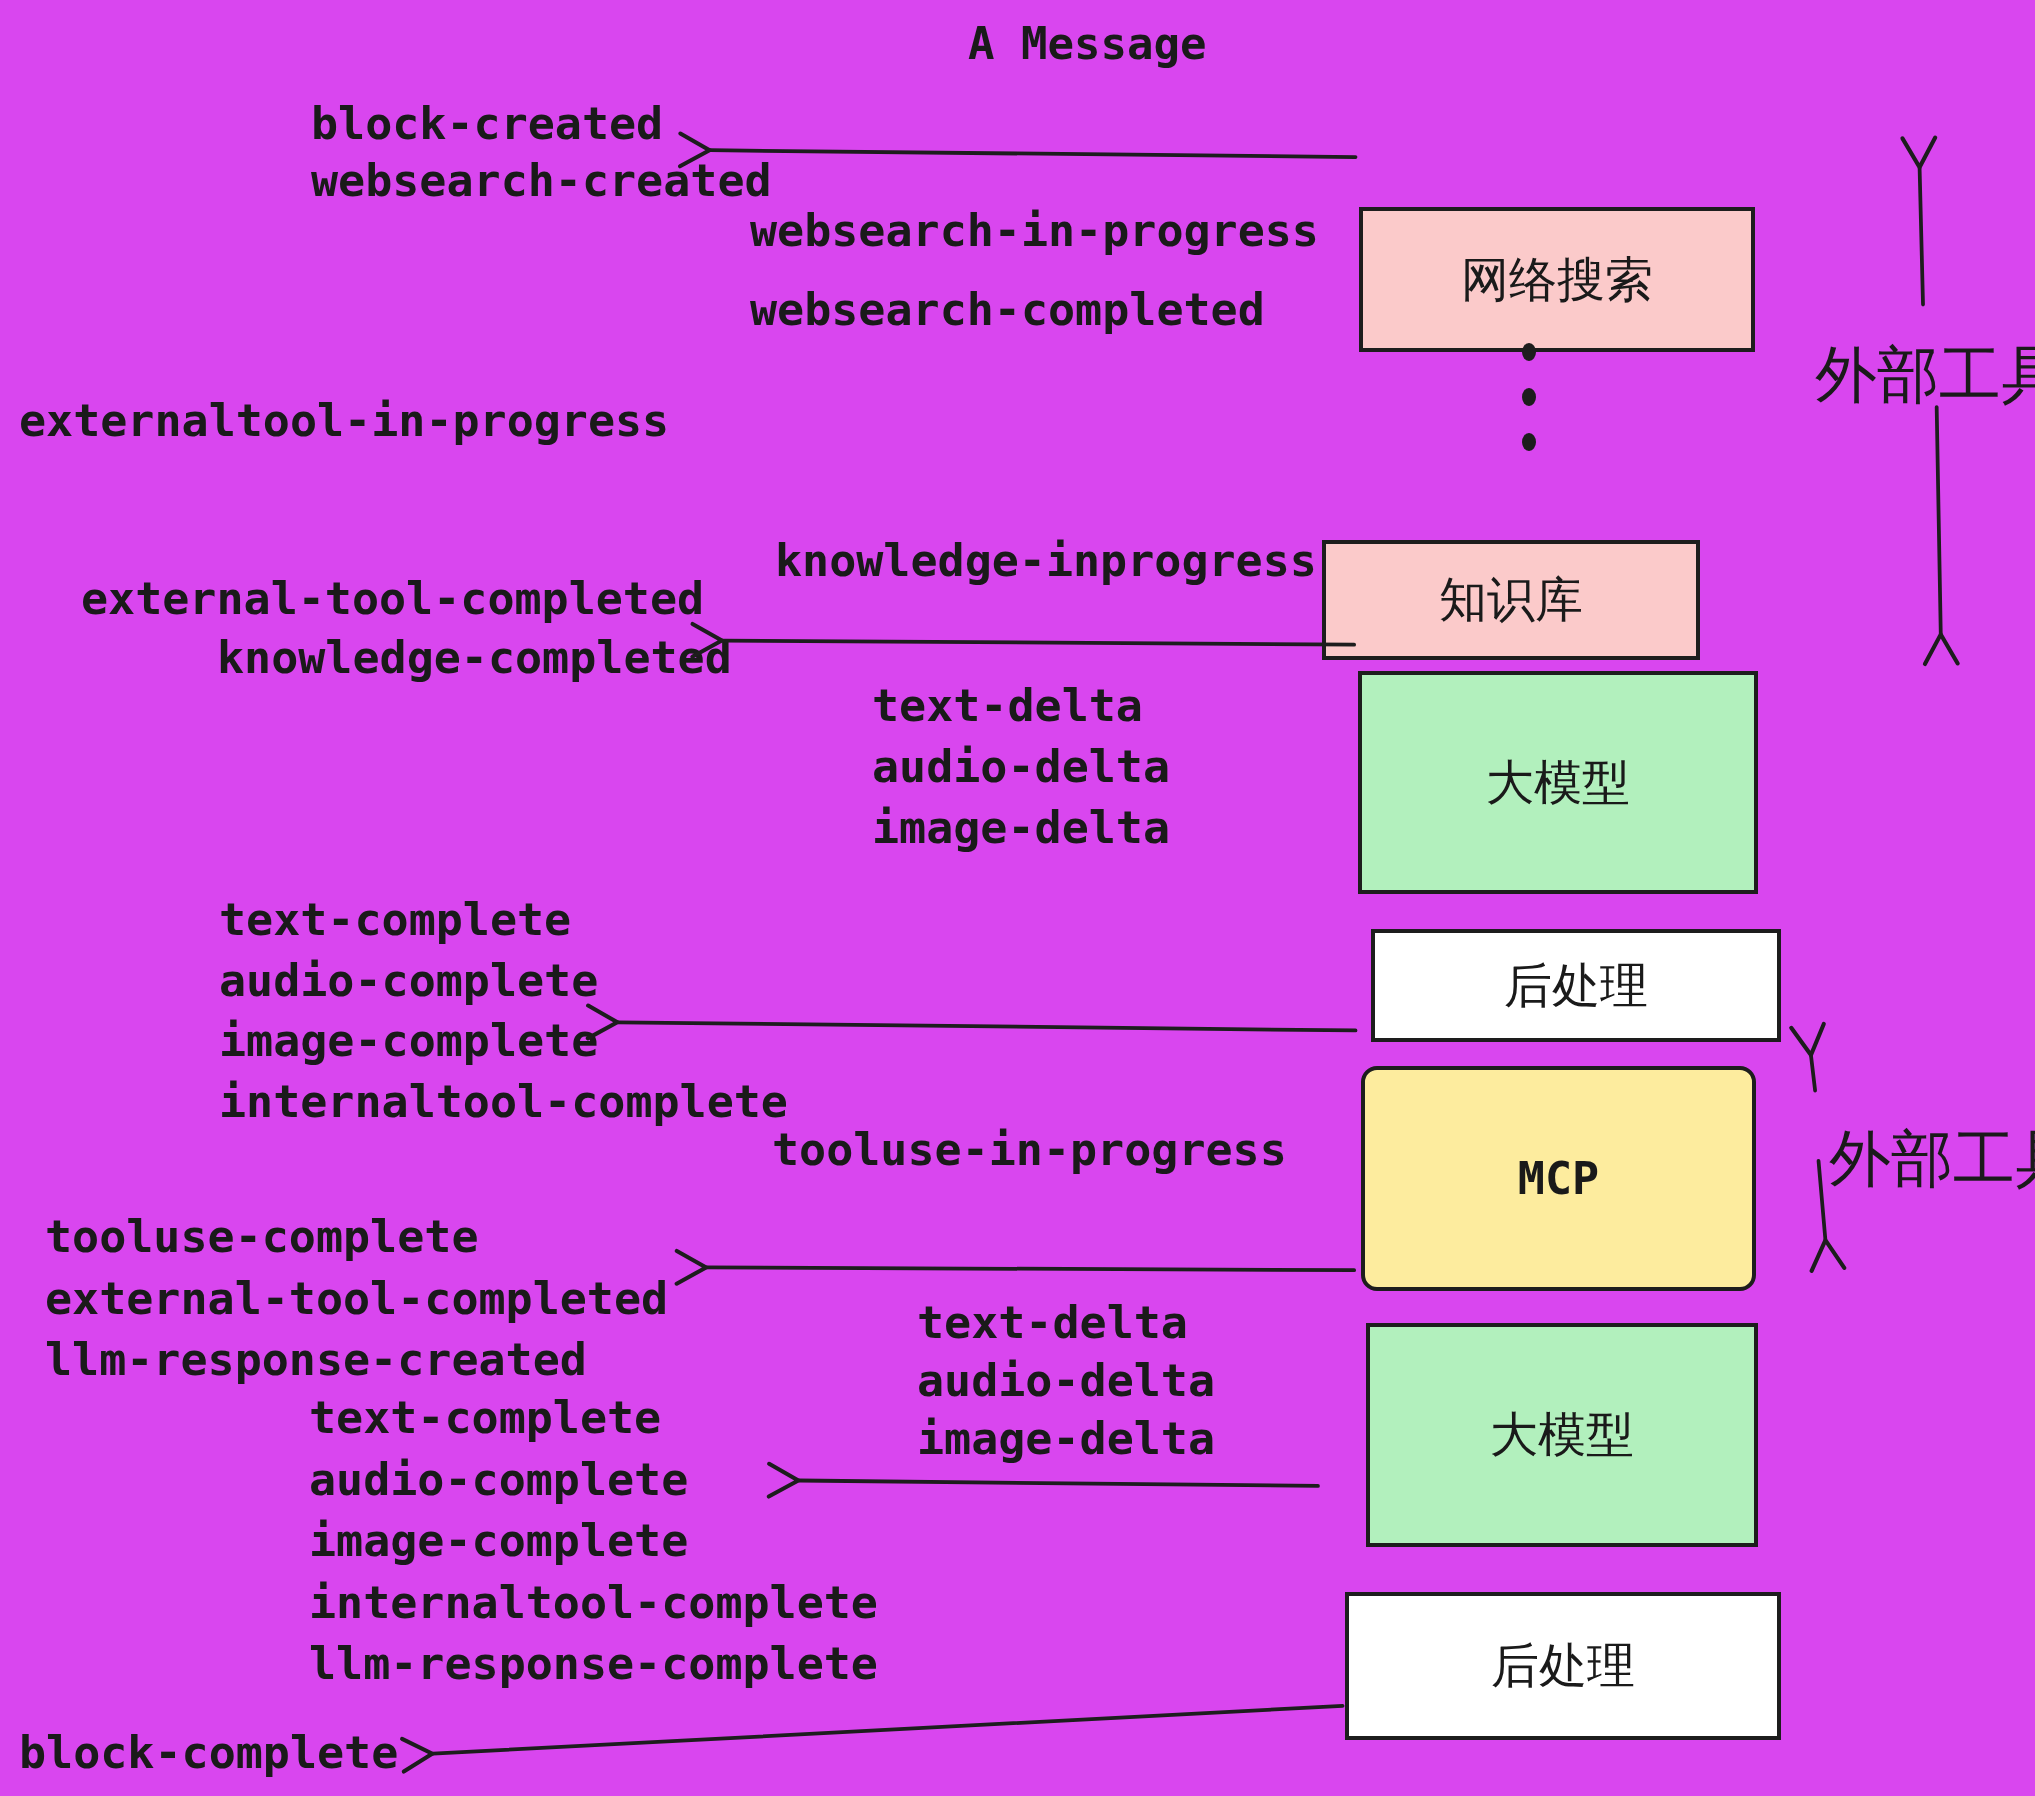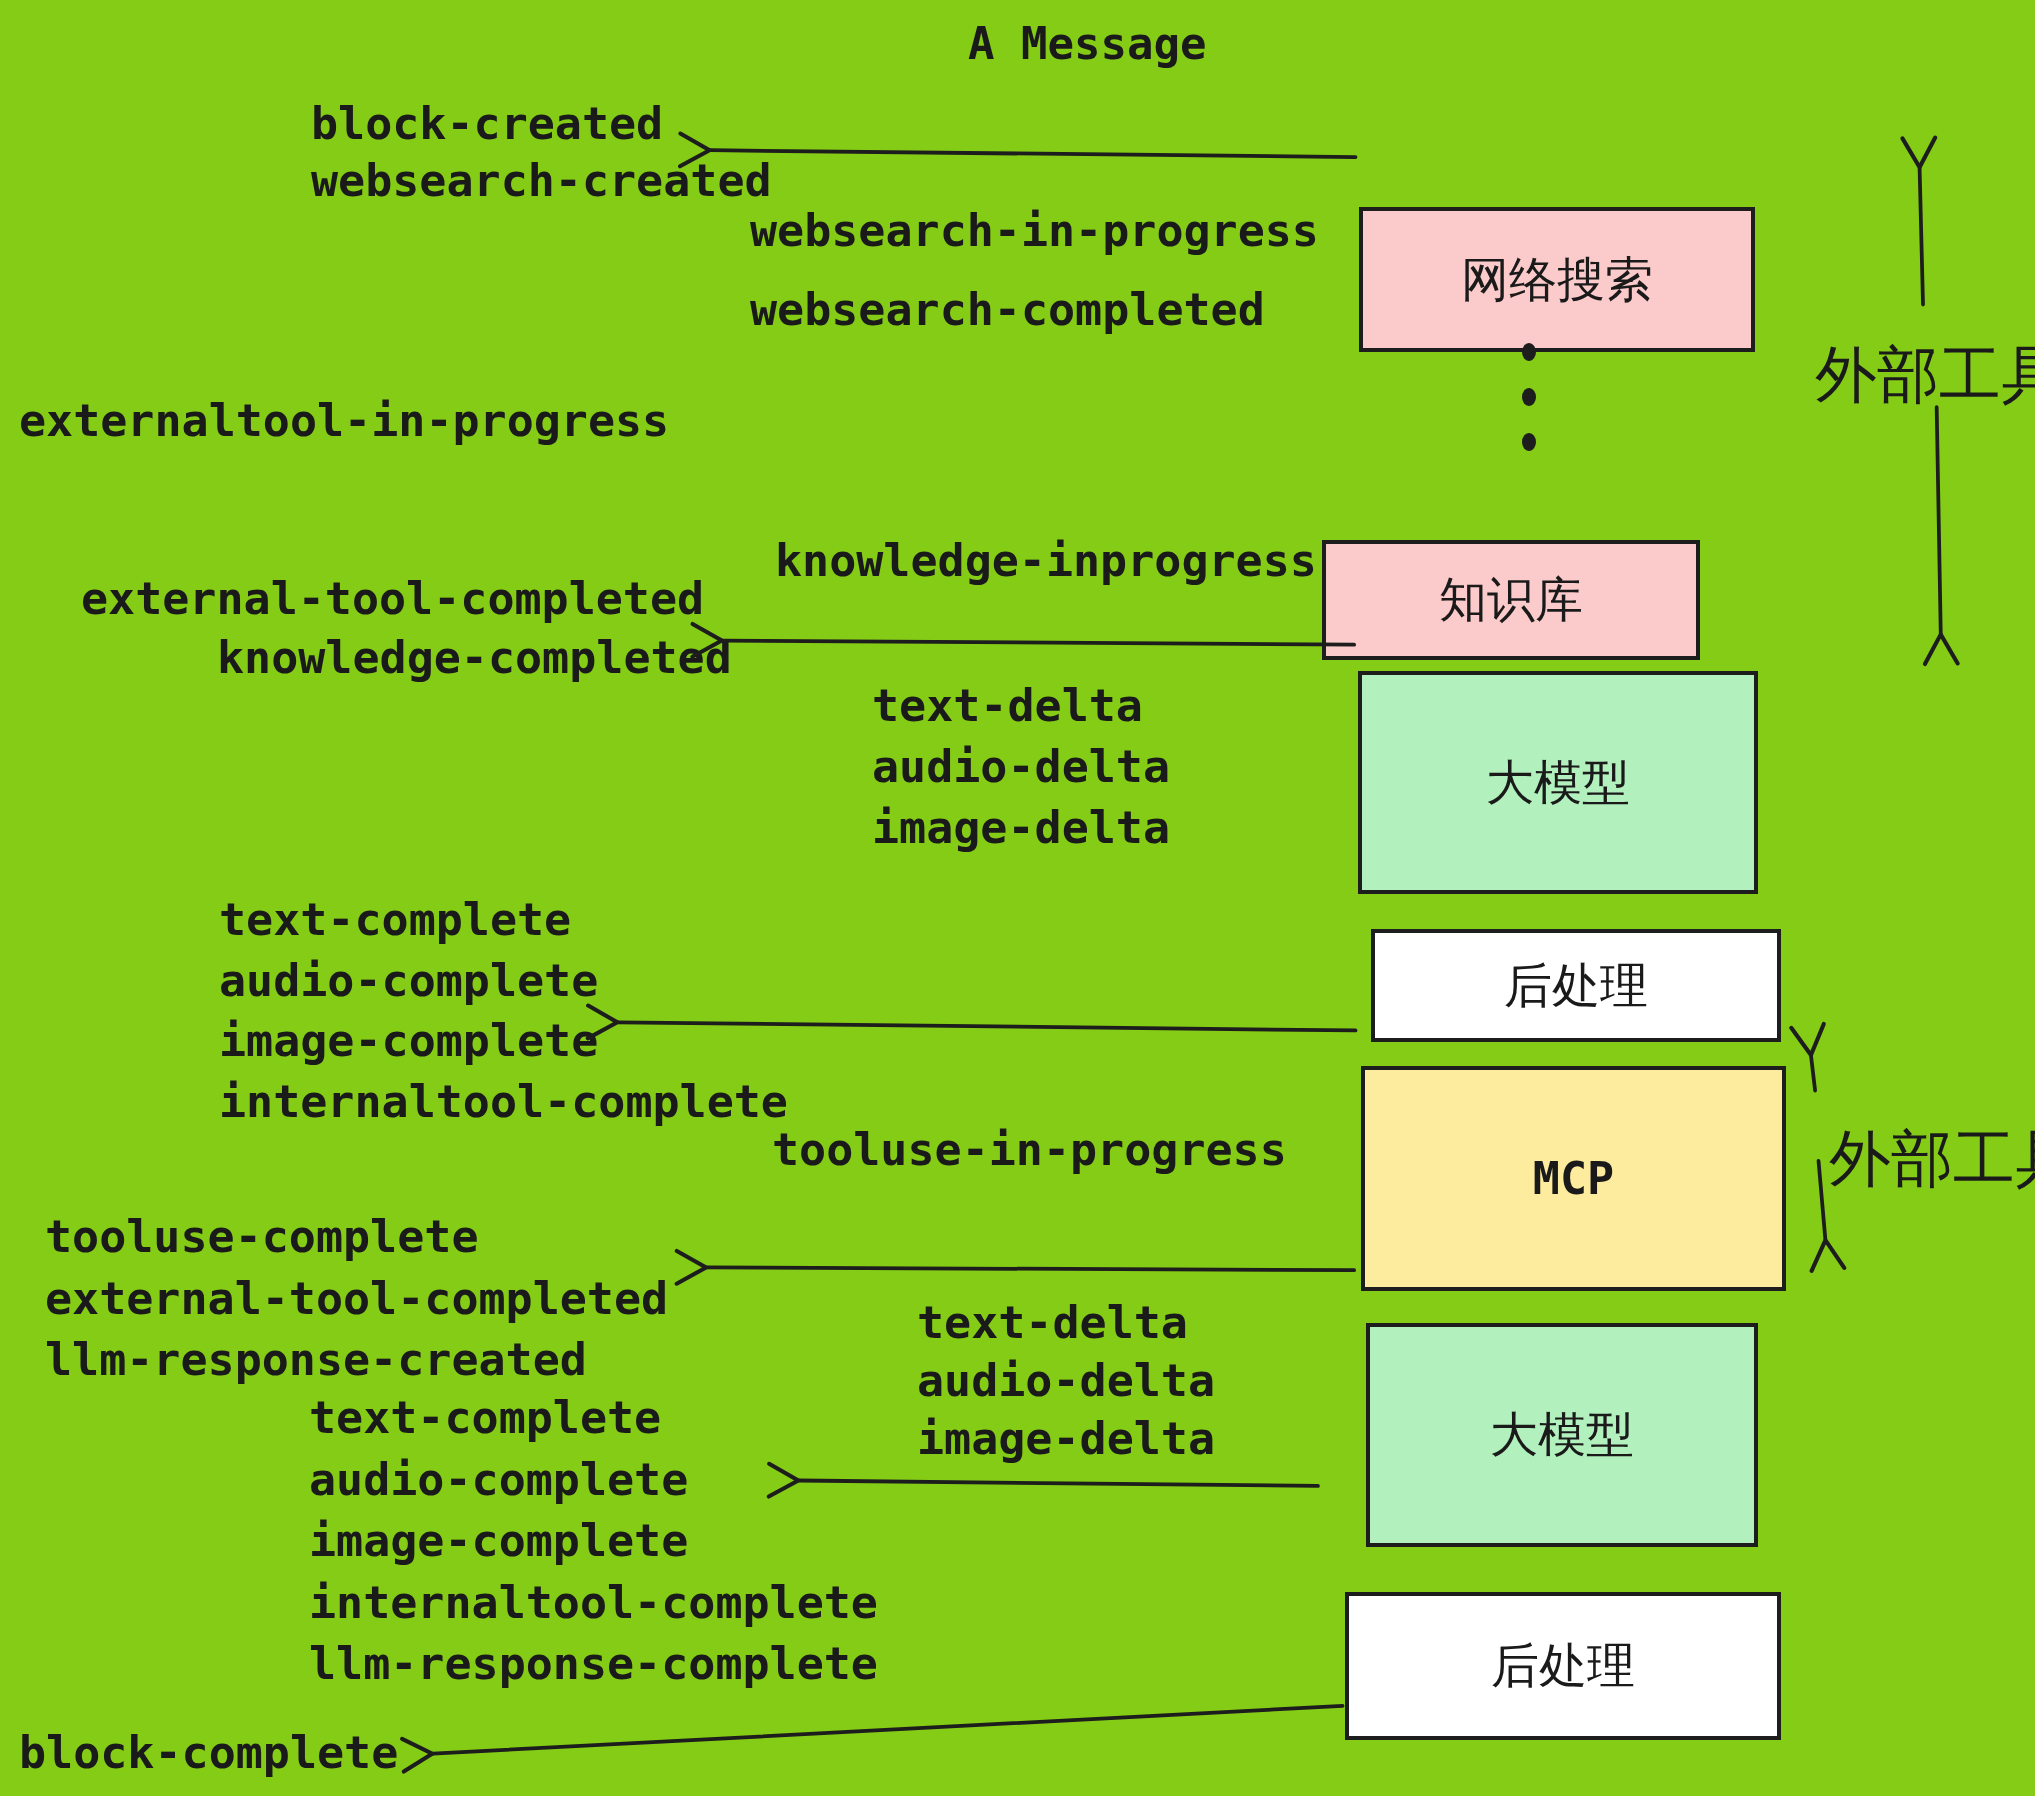--- a/index.html
+++ b/index.html
@@ -1,19 +1,19 @@
 <!DOCTYPE html>
 <html style="font-size:11px"><head>
 <meta charset="utf-8">
 <style>
   html,body{margin:0;padding:0;background:#ffffff;}
   #canvas{
     position:relative;
     width:2035px;height:1796px;
-    background:#84cc16;
+    background:#d946ef;
     font-family:"DejaVu Sans Mono", monospace;
     color:#1a1a1a;
     overflow:hidden;
   }
   .evt{
     position:absolute;
     font-family:"DejaVu Sans Mono", monospace;
     font-weight:bold;
     font-size:45px;
     line-height:1;
@@ -121,21 +121,21 @@
   </div>
 
   <div class="box" style="left:1358px;top:635px;width:400px;height:223px;background:#b2f0bd;">
     <span class="lbl">大模型</span>
   </div>
 
   <div class="box" style="left:1371px;top:893px;width:410px;height:113px;background:#ffffff;">
     <span class="lbl">后处理</span>
   </div>
 
-  <div class="box" style="left:1361px;top:1030px;width:425px;height:225px;background:#fdec9e;">
+  <div class="box" style="left:1361px;top:1030px;width:395px;height:225px;background:#fdec9e;border-radius:16px;">
     <span class="lbl mono">MCP</span>
   </div>
 
   <div class="box" style="left:1366px;top:1287px;width:392px;height:224px;background:#b2f0bd;">
     <span class="lbl">大模型</span>
   </div>
 
   <div class="box" style="left:1345px;top:1556px;width:436px;height:148px;background:#ffffff;">
     <span class="lbl">后处理</span>
   </div>

